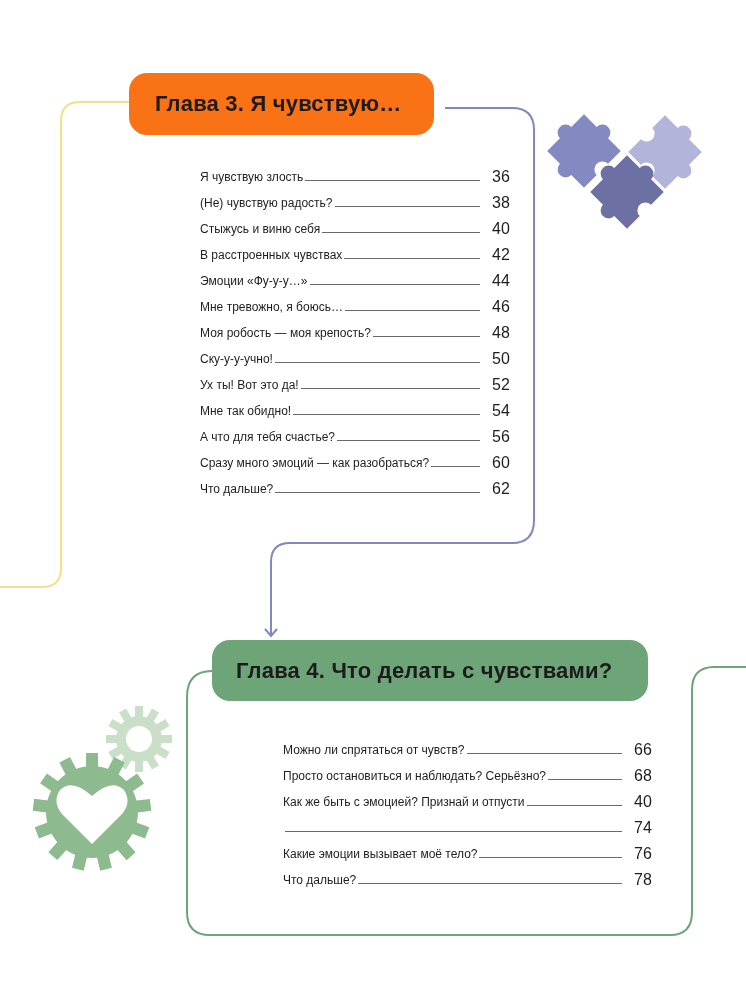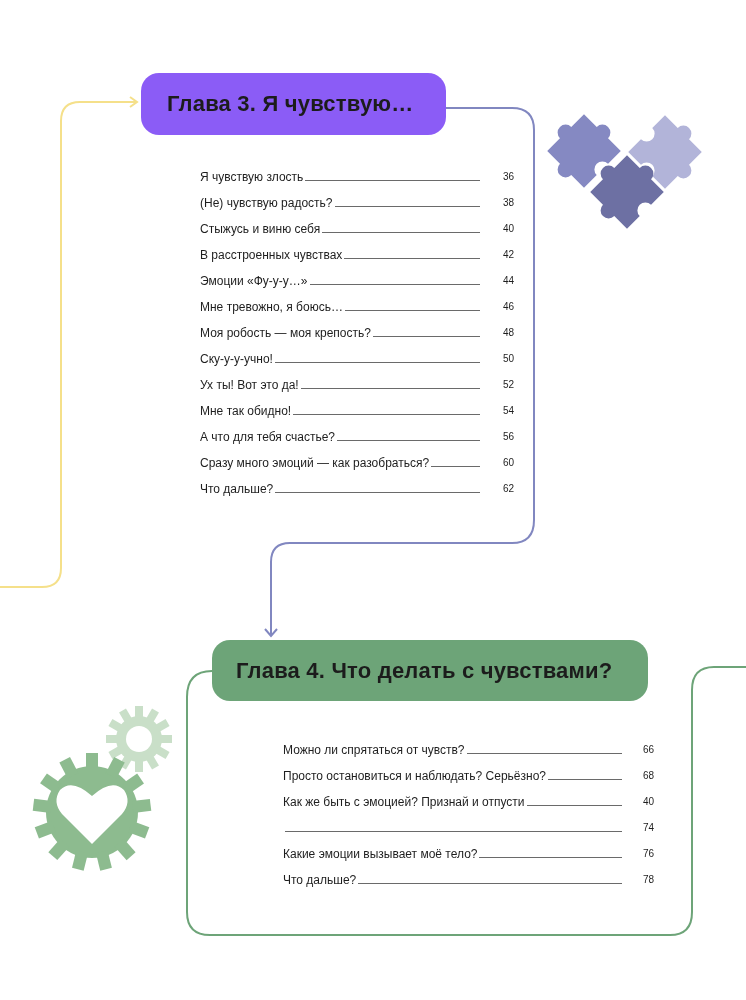--- a/index.html
+++ b/index.html
@@ -20,22 +20,22 @@
     .chapter-title {
       position: absolute;
       border-radius: 18px;
       font-weight: bold;
       color: #1c1c1c;
       display: flex;
       align-items: center;
       letter-spacing: 0.2px;
     }
     #ch3-title {
-      left: 141px; top: 73px; width: 305px; height: 62px;
-      background: #8b5cf6;
+      left: 129px; top: 73px; width: 305px; height: 62px;
+      background: #f97316;
       font-size: 22px;
       padding-left: 26px;
       box-sizing: border-box;
     }
     #ch4-title {
       left: 212px; top: 640px; width: 436px; height: 61px;
       background: #6da478;
       font-size: 22px;
       padding-left: 24px;
       box-sizing: border-box;
@@ -60,22 +60,22 @@
     .toc-row .label { flex: 0 0 auto; color: #1e1e1e; }
     .toc-row .label.italic { }
     .toc-row .leader {
       flex: 1 1 auto;
       border-bottom: 1px solid #6a6a6a;
       margin: 0 12px 3px 2px;
       height: 1px;
     }
     .toc-row .page {
       flex: 0 0 22px;
-      text-align: right;
-      font-size: 10px;
+      text-align: left;
+      font-size: 16px;
       color: #1e1e1e;
     }
     #ch4-list .toc-row .page { flex: 0 0 20px; }
   </style>
 </head>
 <body>
 
 <svg class="lines" width="746" height="1000" viewBox="0 0 746 1000">
 
   <g>

